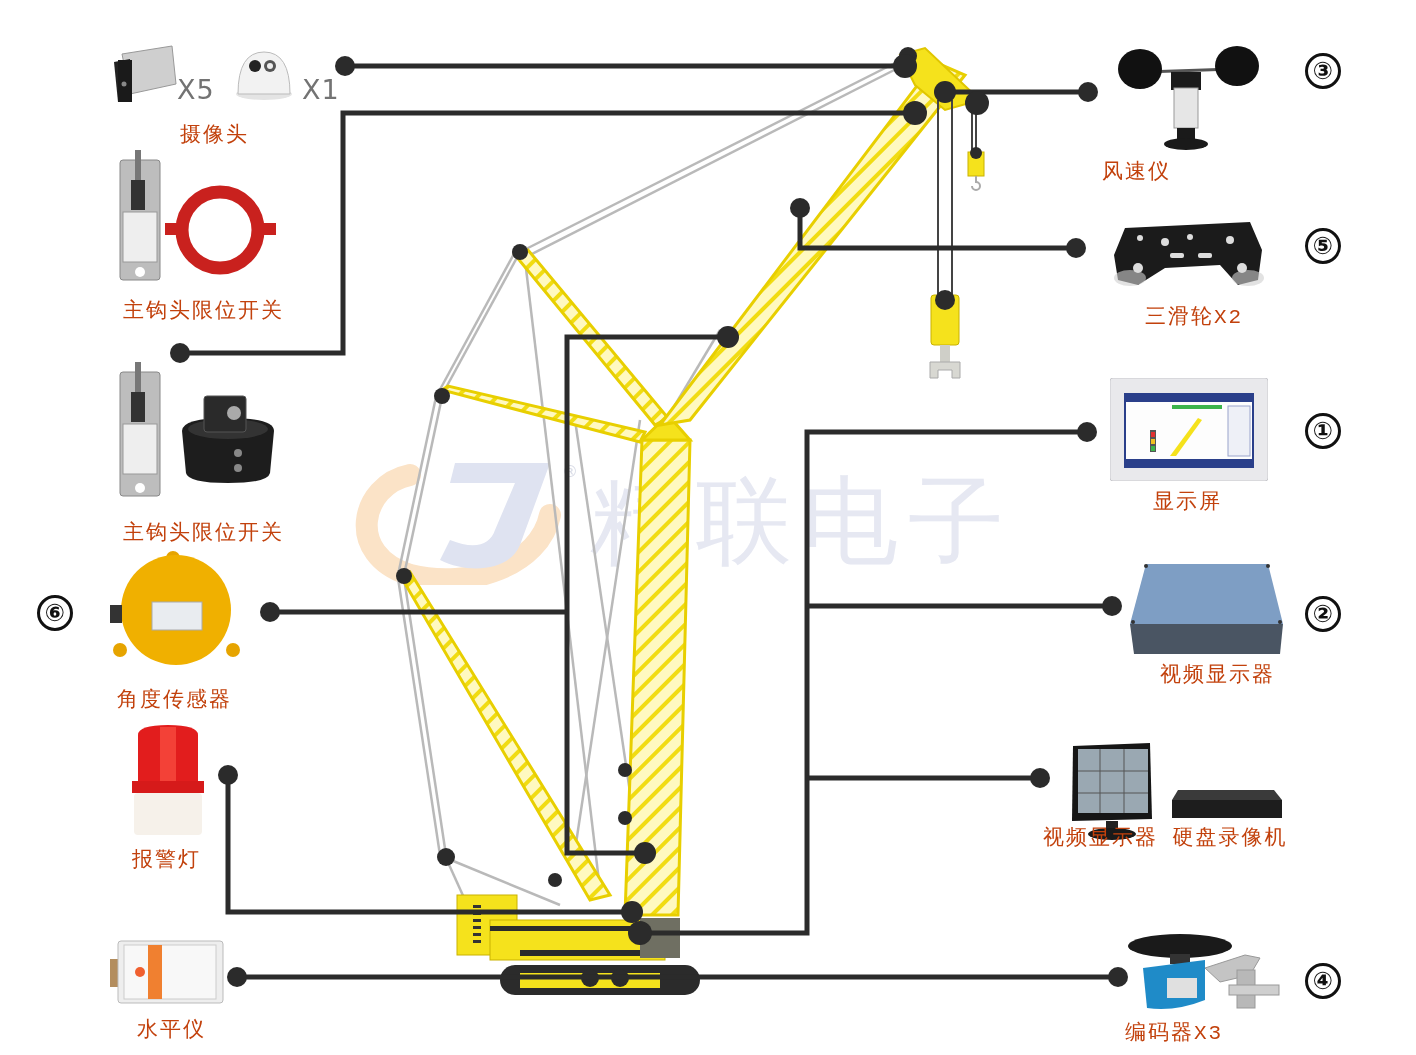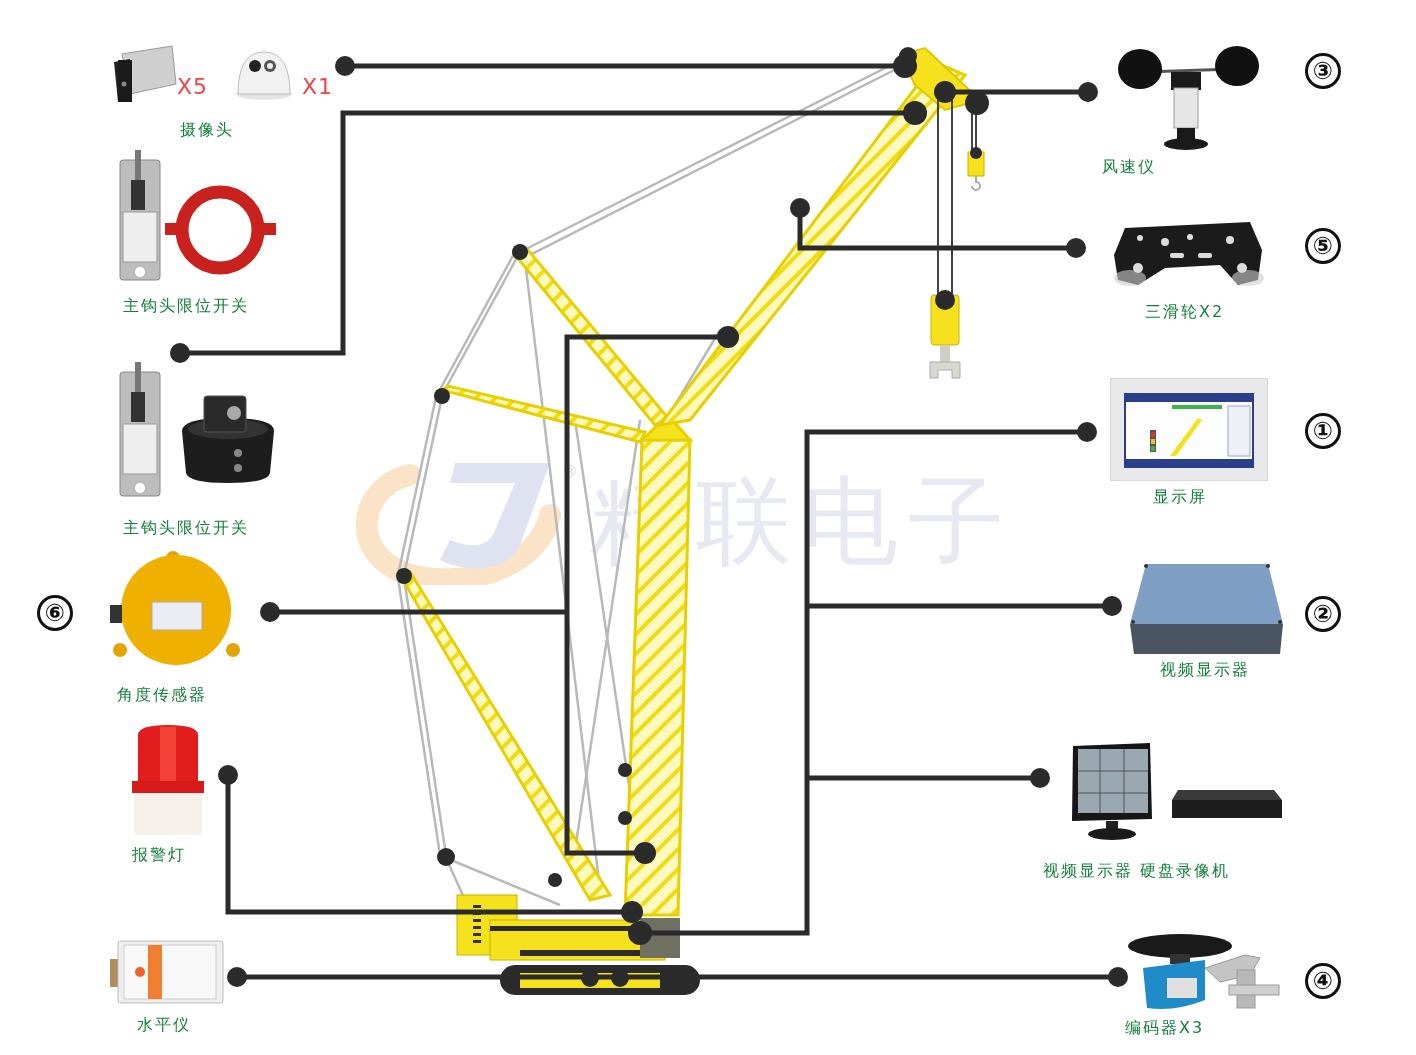--- a/index.html
+++ b/index.html
@@ -1,20 +1,20 @@
 <!DOCTYPE html>
 <html><head>
 <meta charset="utf-8">
 <style>
   html, body { margin: 0; padding: 0; background: #ffffff; }
   body { width: 1416px; height: 1055px; position: relative; overflow: hidden;
          font-family: "DejaVu Sans", "Liberation Sans", sans-serif; color: #222; }
   #stage { position: absolute; left: 0; top: 0; width: 1416px; height: 1055px; }
-  .label { position: absolute; font-size: 16px; letter-spacing: 2px; color: #15803d; white-space: nowrap; }
-  .qty { position: absolute; font-size: 22px; color: #ef4444; letter-spacing: 1px; }
+  .label { position: absolute; font-size: 21px; letter-spacing: 2px; color: #c2410c; white-space: nowrap; font-family: Liberation Mono, monospace; }
+  .qty { position: absolute; font-size: 27px; color: #737373; letter-spacing: 1px; }
   .badge { position: absolute; width: 36px; height: 36px; border: 3px solid #111; border-radius: 50%;
            display: flex; align-items: center; justify-content: center; font-weight: bold;
            font-size: 24px; color: #111; box-sizing: border-box; background: #fff; }
   .watermark { position: absolute; font-family: "DejaVu Serif", serif; font-size: 96px;
                color: #e6e8f2; letter-spacing: 10px; }
   svg text { font-family: "DejaVu Sans", sans-serif; }
 </style>
 </head>
 <body>
 
@@ -317,21 +317,21 @@
       <line x1="54" y1="8" x2="54" y2="72" stroke="#555"></line>
       <line x1="8" y1="30" x2="78" y2="30" stroke="#555"></line>
       <line x1="8" y1="52" x2="78" y2="52" stroke="#555"></line>
       <rect x="36" y="80" width="12" height="10" fill="#222"></rect>
       <ellipse cx="42" cy="93" rx="24" ry="6" fill="#1a1a1a"></ellipse>
     </svg>
     <svg style="position:absolute;left:1170px;top:788px" width="114" height="34" viewBox="0 0 114 34">
       <polygon points="8,2 104,2 112,12 2,12" fill="#3a3a3a"></polygon>
       <rect x="2" y="12" width="110" height="18" fill="#1d1d1d"></rect>
     </svg>
-    <div class="label" style="left:1043px;top:861px">视频显示器 硬盘录像机</div>
+    <div class="label" style="left:1043px;top:823px">视频显示器 硬盘录像机</div>
   </div>
 
   <div>
     <svg style="position:absolute;left:1125px;top:930px" width="160" height="88" viewBox="0 0 160 88">
       <ellipse cx="55" cy="16" rx="52" ry="12" fill="#1a1a1a"></ellipse>
       <rect x="45" y="24" width="20" height="10" fill="#333"></rect>
       <path d="M18 38 L 80 30 L 80 70 Q 50 82 22 78 Z" fill="#1f8bc8"></path>
       <rect x="42" y="48" width="30" height="20" fill="#e0e0e0"></rect>
       <polygon points="80,38 120,25 135,28 125,45 95,52" fill="#c4c4c4" stroke="#999"></polygon>
       <rect x="112" y="40" width="18" height="38" fill="#b8b8b8" stroke="#999"></rect>

